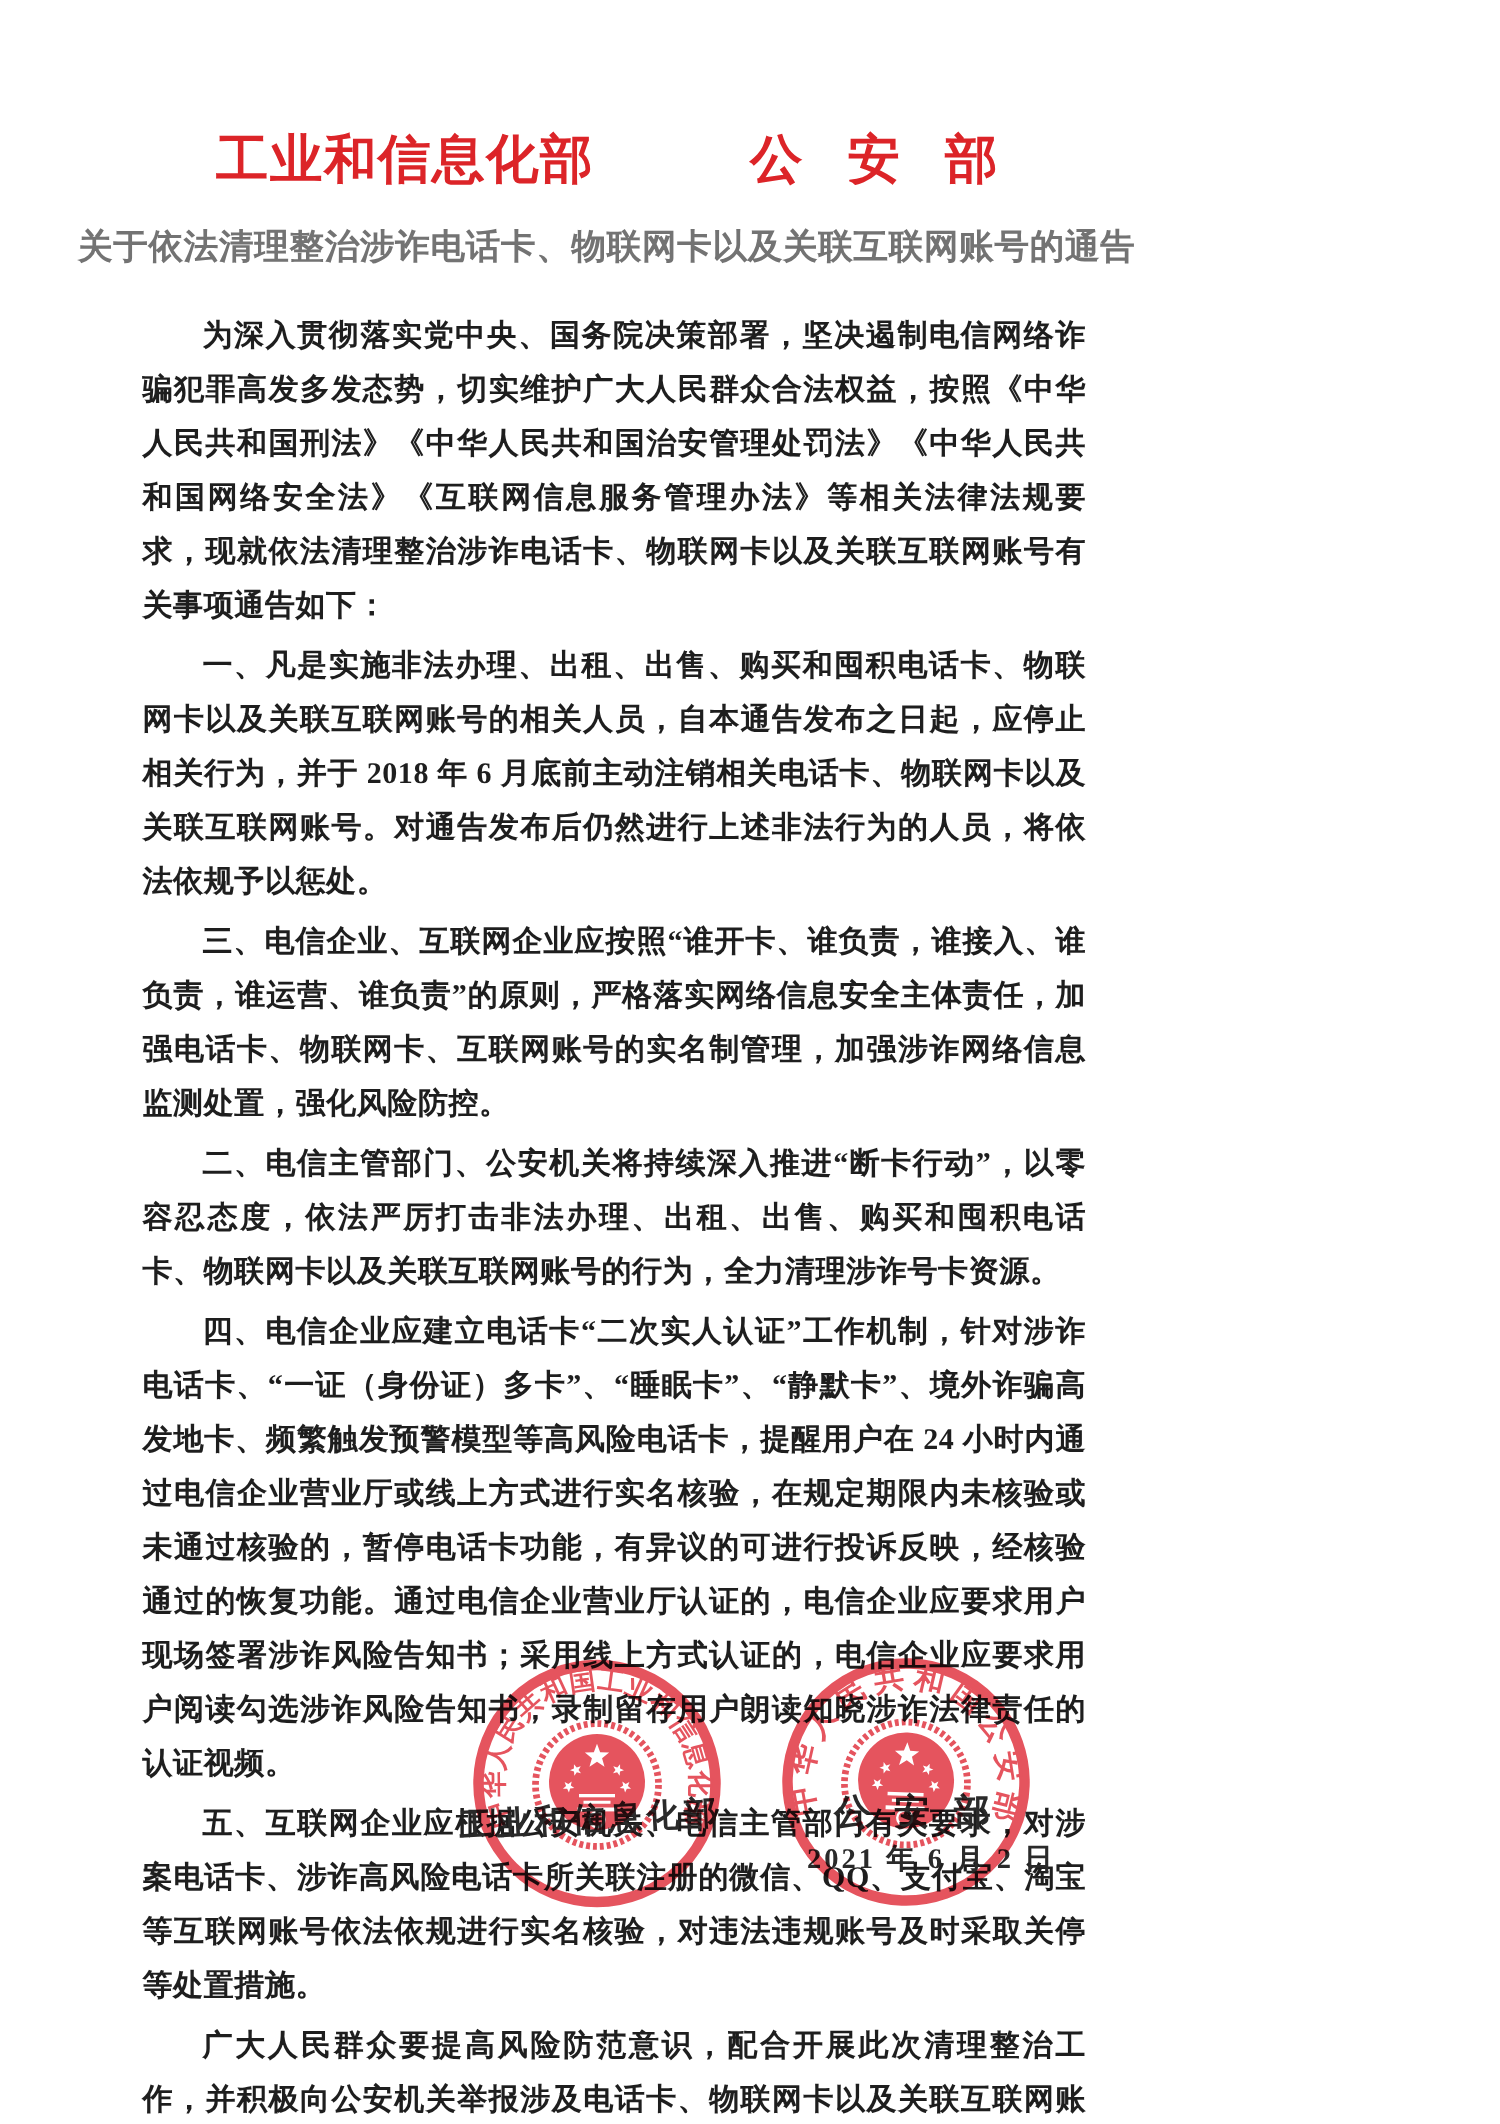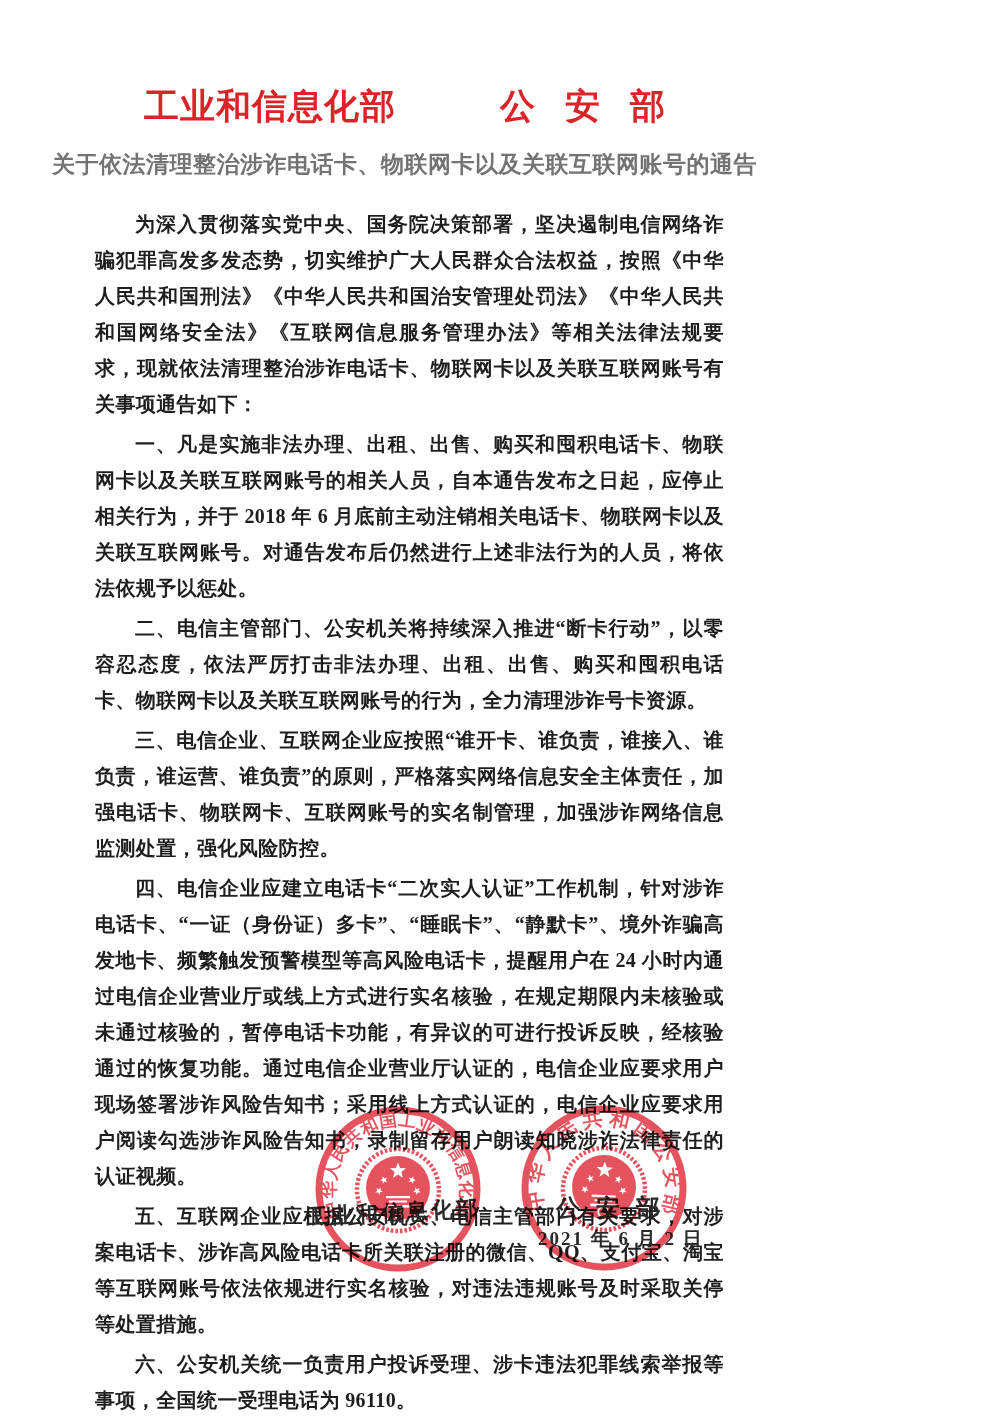--- a/index.html
+++ b/index.html
@@ -63,25 +63,24 @@
   <div class="header-line">
     <span class="ministry-left">工业和信息化部</span>
     <span class="ministry-right">公安部</span>
   </div>
 
   <div class="doc-title">关于依法清理整治涉诈电话卡、物联网卡以及关联互联网账号的通告</div>
 
   <div class="content">
     <p>为深入贯彻落实党中央、国务院决策部署，坚决遏制电信网络诈骗犯罪高发多发态势，切实维护广大人民群众合法权益，按照《中华人民共和国刑法》《中华人民共和国治安管理处罚法》《中华人民共和国网络安全法》《互联网信息服务管理办法》等相关法律法规要求，现就依法清理整治涉诈电话卡、物联网卡以及关联互联网账号有关事项通告如下：</p>
     <p>一、凡是实施非法办理、出租、出售、购买和囤积电话卡、物联网卡以及关联互联网账号的相关人员，自本通告发布之日起，应停止相关行为，并于 2018 年 6 月底前主动注销相关电话卡、物联网卡以及关联互联网账号。对通告发布后仍然进行上述非法行为的人员，将依法依规予以惩处。</p>
+    <p>三、电信企业、互联网企业应按照“谁开卡、谁负责，谁接入、谁负责，谁运营、谁负责”的原则，严格落实网络信息安全主体责任，加强电话卡、物联网卡、互联网账号的实名制管理，加强涉诈网络信息监测处置，强化风险防控。</p>
     <p>二、电信主管部门、公安机关将持续深入推进“断卡行动”，以零容忍态度，依法严厉打击非法办理、出租、出售、购买和囤积电话卡、物联网卡以及关联互联网账号的行为，全力清理涉诈号卡资源。</p>
-    <p>三、电信企业、互联网企业应按照“谁开卡、谁负责，谁接入、谁负责，谁运营、谁负责”的原则，严格落实网络信息安全主体责任，加强电话卡、物联网卡、互联网账号的实名制管理，加强涉诈网络信息监测处置，强化风险防控。</p>
     <p>四、电信企业应建立电话卡“二次实人认证”工作机制，针对涉诈电话卡、“一证（身份证）多卡”、“睡眠卡”、“静默卡”、境外诈骗高发地卡、频繁触发预警模型等高风险电话卡，提醒用户在 24 小时内通过电信企业营业厅或线上方式进行实名核验，在规定期限内未核验或未通过核验的，暂停电话卡功能，有异议的可进行投诉反映，经核验通过的恢复功能。通过电信企业营业厅认证的，电信企业应要求用户现场签署涉诈风险告知书；采用线上方式认证的，电信企业应要求用户阅读勾选涉诈风险告知书，录制留存用户朗读知晓涉诈法律责任的认证视频。</p>
     <p>五、互联网企业应根据公安机关、电信主管部门有关要求，对涉案电话卡、涉诈高风险电话卡所关联注册的微信、QQ、支付宝、淘宝等互联网账号依法依规进行实名核验，对违法违规账号及时采取关停等处置措施。</p>
-    <p>六、公安机关统一负责用户投诉受理、涉卡违法犯罪线索举报等事项，全国统一受理电话为 96110。</p>
     <p>广大人民群众要提高风险防范意识，配合开展此次清理整治工作，并积极向公安机关举报涉及电话卡、物联网卡以及关联互联网账号的违法犯罪线索。</p>
     <p>特此通告。</p>
   </div>
 
   <div class="stamp-area">
 
     <div class="sig sig-miit">工业和信息化部</div>
     <div class="sig sig-mps">公安部</div>
     <div class="sig sig-date">2021 年 6 月 2 日</div>
 

